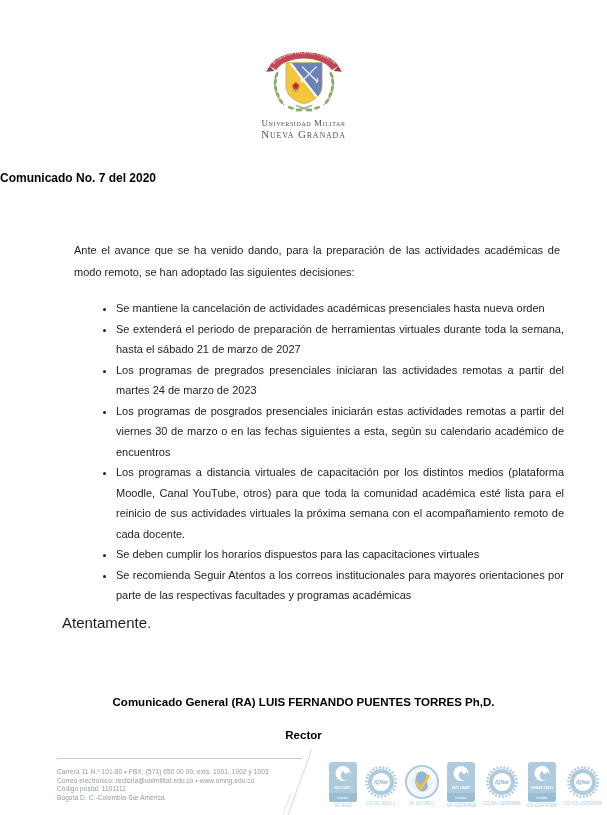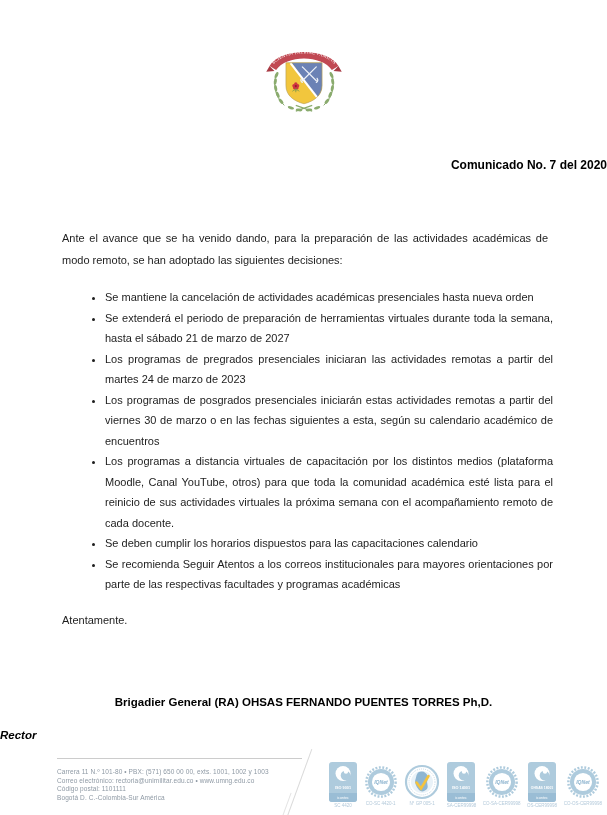--- a/index.html
+++ b/index.html
@@ -8,36 +8,36 @@
     font-family:"Liberation Sans", sans-serif; color:#1d1d1d; overflow:hidden;
     margin:0 auto;
   }
   
   .logo { position:absolute; top:38px; left:0; right:0; text-align:center; }
   .logo svg { display:block; margin:0 auto; }
   .inst { font-family:"Liberation Serif", serif; font-variant:small-caps; color:#55554c; }
   .inst1 { font-size:9px;  letter-spacing:0.6px; margin-top:1px; }
   .inst2 { font-size:11px; letter-spacing:0.8px; }
   
-  .title-block { position:absolute; top:154px; left:0; right:0; text-align:right;
+  .title-block { position:absolute; top:167px; left:0; right:0; text-align:left;
     font-weight:bold; font-size:12px; line-height:22px; color:#000; }
   
-  .intro { position:absolute; top:227px; left:62px; width:486px; margin:0;
+  .intro { position:absolute; top:227px; left:62px; width:486px; margin:12px;
     font-size:11px; line-height:22px; text-align:justify; }
   
-  ul.bullets { position:absolute; top:282px; left:86px; width:448px; margin:5px;
+  ul.bullets { position:absolute; top:282px; left:86px; width:448px; margin:16px;
     padding:0 0 0 14px; list-style:disc outside;
     font-size:11px; line-height:20.5px; text-align:justify; }
   ul.bullets li { margin:0; padding:0; }
   
-  .closing  { position:absolute; top:614px; left:62px; font-size:11px; }
+  .closing  { position:absolute; top:614px; left:62px; font-size:15px; }
   .sig-name { position:absolute; top:696px; left:0; right:0; text-align:center;
     font-weight:bold; font-size:11.5px; color:#000; }
-  .sig-title{ position:absolute; top:729px; left:0; right:0; 
-    font-weight:bold; font-size:11.5px; color:#000;font-style:italic; }
+  .sig-title{ position:absolute; top:729px; left:0; right:0; text-align:center;
+    font-weight:bold; font-size:11.5px; color:#000; }
   
   .footer-rule { position:absolute; top:758px; left:57px; width:245px; height:1px; background:#cccccc; }
   .slash1 { position:absolute; top:747px; left:299px; width:1px; height:72px; background:#dadada; transform:rotate(20deg); }
   .slash2 { position:absolute; top:792px; left:286px; width:1px; height:27px; background:#e4e4e4; transform:rotate(20deg); }
   .footer-text { position:absolute; top:768px; left:57px; font-size:6.5px; line-height:8.7px;
     color:#8e99a4; letter-spacing:0.1px; }
   .badges { position:absolute; top:762px; left:329px; width:273px;
     display:flex; justify-content:space-between; align-items:flex-start; }
   .badge { display:flex; flex-direction:column; align-items:center; }
   .badge .sub { font-size:4.5px; color:#b3c9da; margin-top:1px; white-space:nowrap;
@@ -99,40 +99,42 @@
           <circle cx="40" cy="56" r="2.1" fill="#cf3540"></circle>
           <circle cx="37.8" cy="58" r="2.1" fill="#cf3540"></circle>
           <circle cx="42.2" cy="58" r="2.1" fill="#cf3540"></circle>
           <circle cx="38.6" cy="60.4" r="2.1" fill="#cf3540"></circle>
           <circle cx="41.4" cy="60.4" r="2.1" fill="#cf3540"></circle>
           <circle cx="40" cy="58.5" r="1.3" fill="#8e1f28"></circle>
           <path d="M40,61 L40,66 M40,63 q-3,-0.5 -4,2 M40,63 q3,-0.5 4,2" stroke="#6f9450" stroke-width="0.9" fill="none"></path>
         </g>
       </g>
     </svg>
+    <div class="inst inst1">Universidad Militar</div>
+    <div class="inst inst2">Nueva Granada</div>
   </div>
 
   <div class="title-block">
     <div>Comunicado No. 7 del 2020</div>
   </div>
 
   <p class="intro">Ante el avance que se ha venido dando, para la preparación de las actividades académicas de modo remoto, se han adoptado las siguientes decisiones:</p>
 
   <ul class="bullets">
     <li>Se mantiene la cancelación de actividades académicas presenciales hasta nueva orden</li>
     <li>Se extenderá el periodo de preparación de herramientas virtuales durante toda la semana, hasta el sábado 21 de marzo de 2027</li>
     <li>Los programas de pregrados presenciales iniciaran las actividades remotas a partir del martes 24 de marzo de 2023</li>
     <li>Los programas de posgrados presenciales iniciarán estas actividades remotas a partir del viernes 30 de marzo o en las fechas siguientes a esta, según su calendario académico de encuentros</li>
     <li>Los programas a distancia virtuales de capacitación por los distintos medios (plataforma Moodle, Canal YouTube, otros) para que toda la comunidad académica esté lista para el reinicio de sus actividades virtuales la próxima semana con el acompañamiento remoto de cada docente.</li>
-    <li>Se deben cumplir los horarios dispuestos para las capacitaciones calendario</li>
+    <li>Se deben cumplir los horarios dispuestos para las capacitaciones virtuales</li>
     <li>Se recomienda Seguir Atentos a los correos institucionales para mayores orientaciones por parte de las respectivas facultades y programas académicas</li>
   </ul>
 
   <div class="closing">Atentamente.</div>
-  <div class="sig-name">Brigadier General (RA) OHSAS FERNANDO PUENTES TORRES Ph,D.</div>
+  <div class="sig-name">Comunicado General (RA) LUIS FERNANDO PUENTES TORRES Ph,D.</div>
   <div class="sig-title">Rector</div>
 
   <div class="footer-rule"></div>
   <div class="slash1"></div>
   <div class="slash2"></div>
 
   <div class="footer-text">
     <div>Carrera 11 N.º 101-80 • PBX: (571) 650 00 00, exts. 1001, 1002 y 1003</div>
     <div>Correo electrónico: rectoria@unimilitar.edu.co • www.umng.edu.co</div>
     <div>Código postal: 1101111</div>

